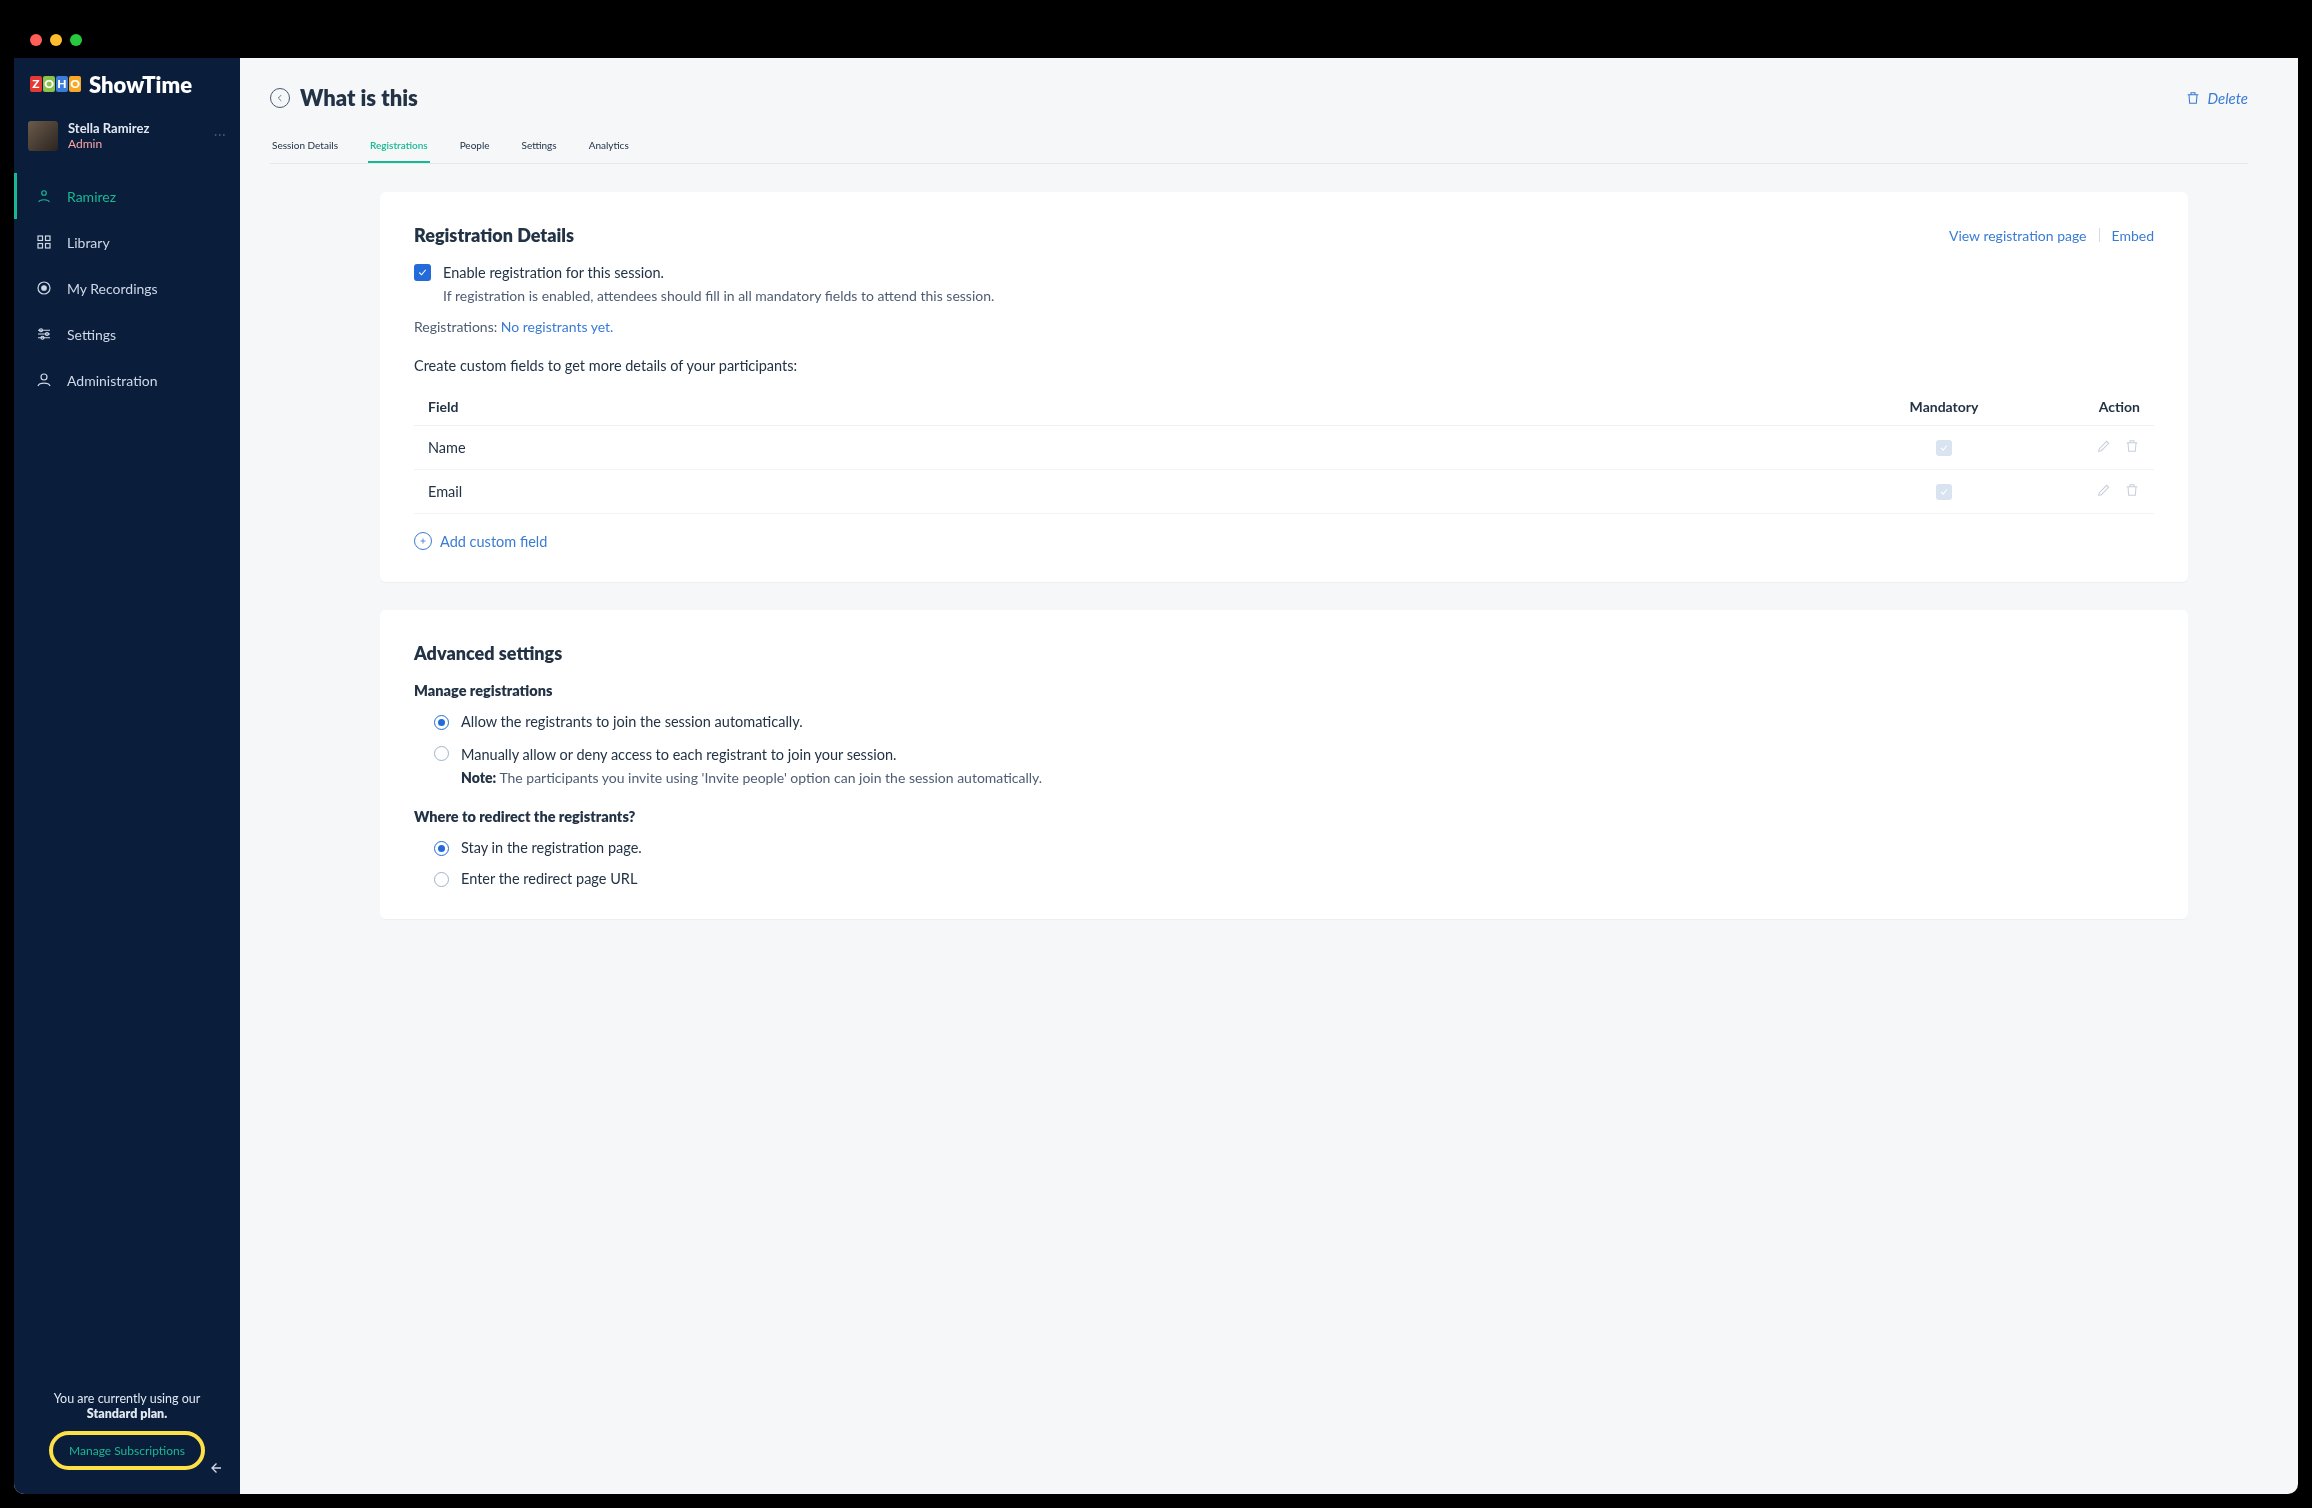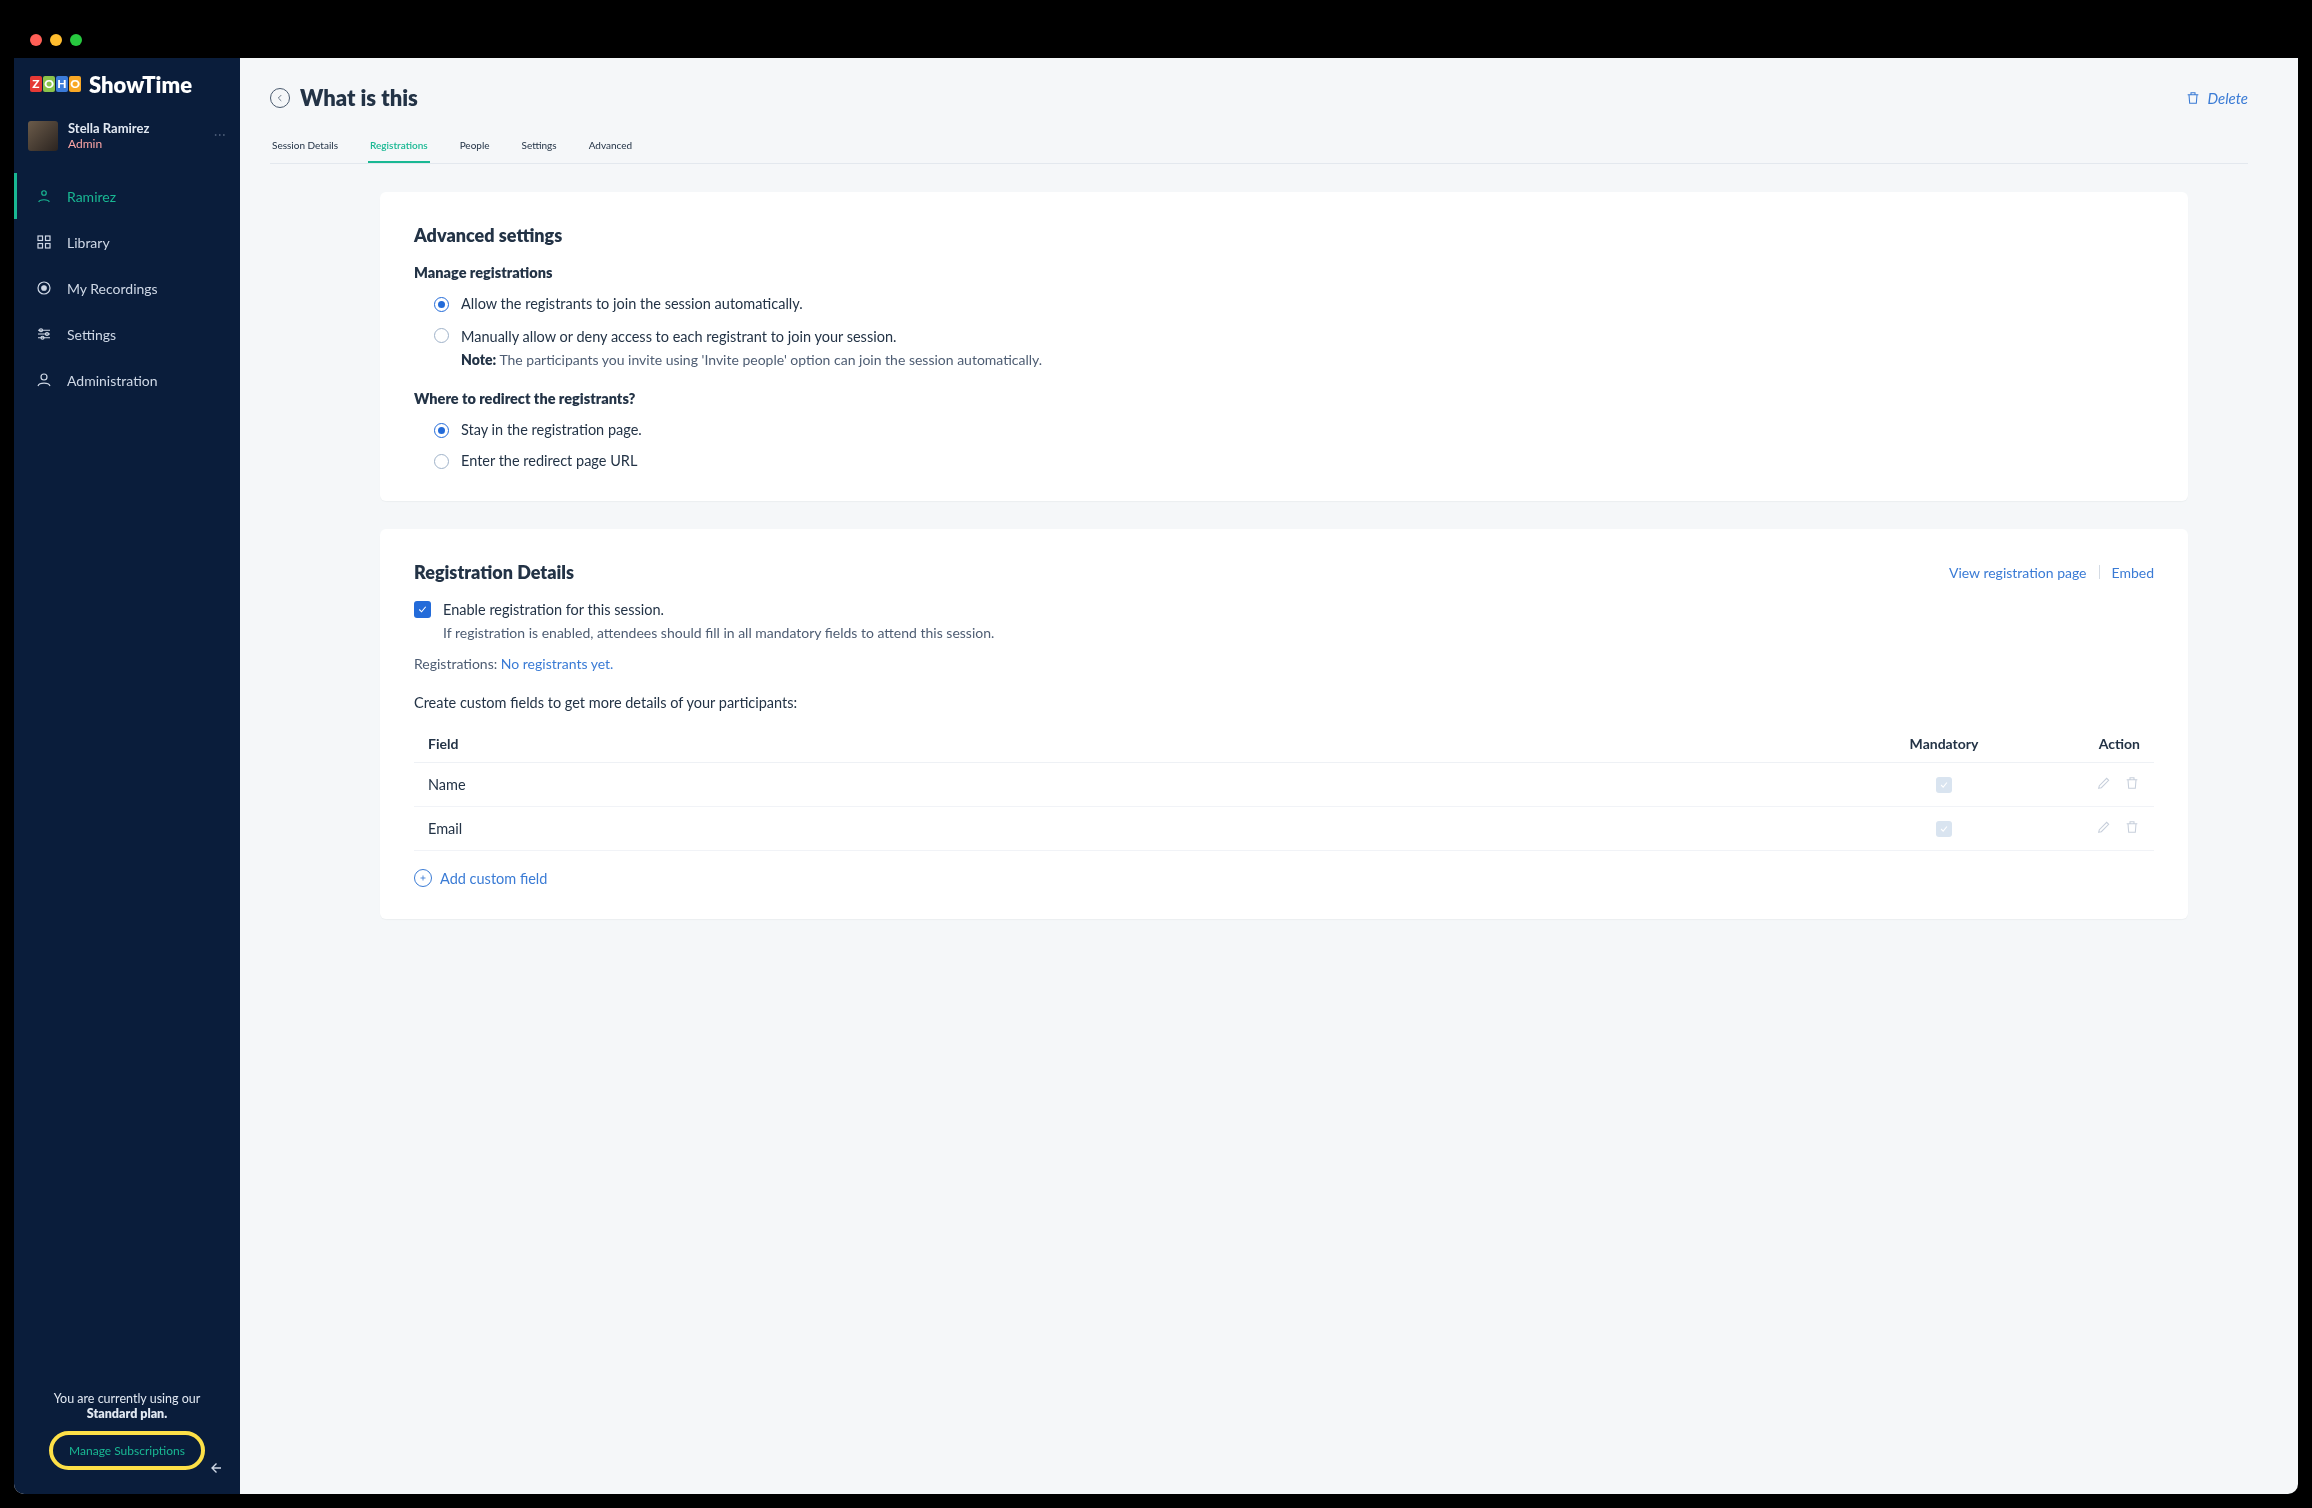--- a/index.html
+++ b/index.html
@@ -198,50 +198,23 @@
                 <path d="M4 7h16M9 7V4h6v3M6 7l1 13h10l1-13"></path>
               </svg>
             <span>Delete</span>
           </div>
         </div>
         <div class="tabs">
           <div class="tab">Session Details</div>
           <div class="tab active">Registrations</div>
           <div class="tab">People</div>
           <div class="tab">Settings</div>
-          <div class="tab">Advanced</div>
+          <div class="tab">Analytics</div>
         </div>
       </div>
-
-      <section class="card adv">
-        <h2>Advanced settings</h2>
-
-        <div class="subhead">Manage registrations</div>
-        <div class="radio-row">
-          <span class="radio on"></span>
-          <span class="radio-label">Allow the registrants to join the session automatically.</span>
-        </div>
-        <div class="radio-row">
-          <span class="radio"></span>
-          <div>
-            <span class="radio-label">Manually allow or deny access to each registrant to join your session.</span>
-            <div class="note"><strong>Note:</strong><span> The participants you invite using 'Invite people' option can join the session automatically.</span></div>
-          </div>
-        </div>
-
-        <div class="subhead" style="margin-top:22px">Where to redirect the registrants?</div>
-        <div class="radio-row">
-          <span class="radio on"></span>
-          <span class="radio-label">Stay in the registration page.</span>
-        </div>
-        <div class="radio-row">
-          <span class="radio"></span>
-          <span class="radio-label">Enter the redirect page URL</span>
-        </div>
-      </section>
 
       <section class="card">
         <div class="cardhead">
           <h2>Registration Details</h2>
           <div class="links">
             <span>View registration page</span>
             <span class="sep"></span>
             <span>Embed</span>
           </div>
         </div>
@@ -308,15 +281,42 @@
 
         <div class="add">
           <span class="plus">
               <svg viewBox="0 0 24 24">
                 <path d="M12 6v12M6 12h12"></path>
               </svg>
             </span>
           <span>Add custom field</span>
         </div>
       </section>
+
+      <section class="card adv">
+        <h2>Advanced settings</h2>
+
+        <div class="subhead">Manage registrations</div>
+        <div class="radio-row">
+          <span class="radio on"></span>
+          <span class="radio-label">Allow the registrants to join the session automatically.</span>
+        </div>
+        <div class="radio-row">
+          <span class="radio"></span>
+          <div>
+            <span class="radio-label">Manually allow or deny access to each registrant to join your session.</span>
+            <div class="note"><strong>Note:</strong><span> The participants you invite using 'Invite people' option can join the session automatically.</span></div>
+          </div>
+        </div>
+
+        <div class="subhead" style="margin-top:22px">Where to redirect the registrants?</div>
+        <div class="radio-row">
+          <span class="radio on"></span>
+          <span class="radio-label">Stay in the registration page.</span>
+        </div>
+        <div class="radio-row">
+          <span class="radio"></span>
+          <span class="radio-label">Enter the redirect page URL</span>
+        </div>
+      </section>
     </main>
   </div>
 </div>
 
 </body></html>

